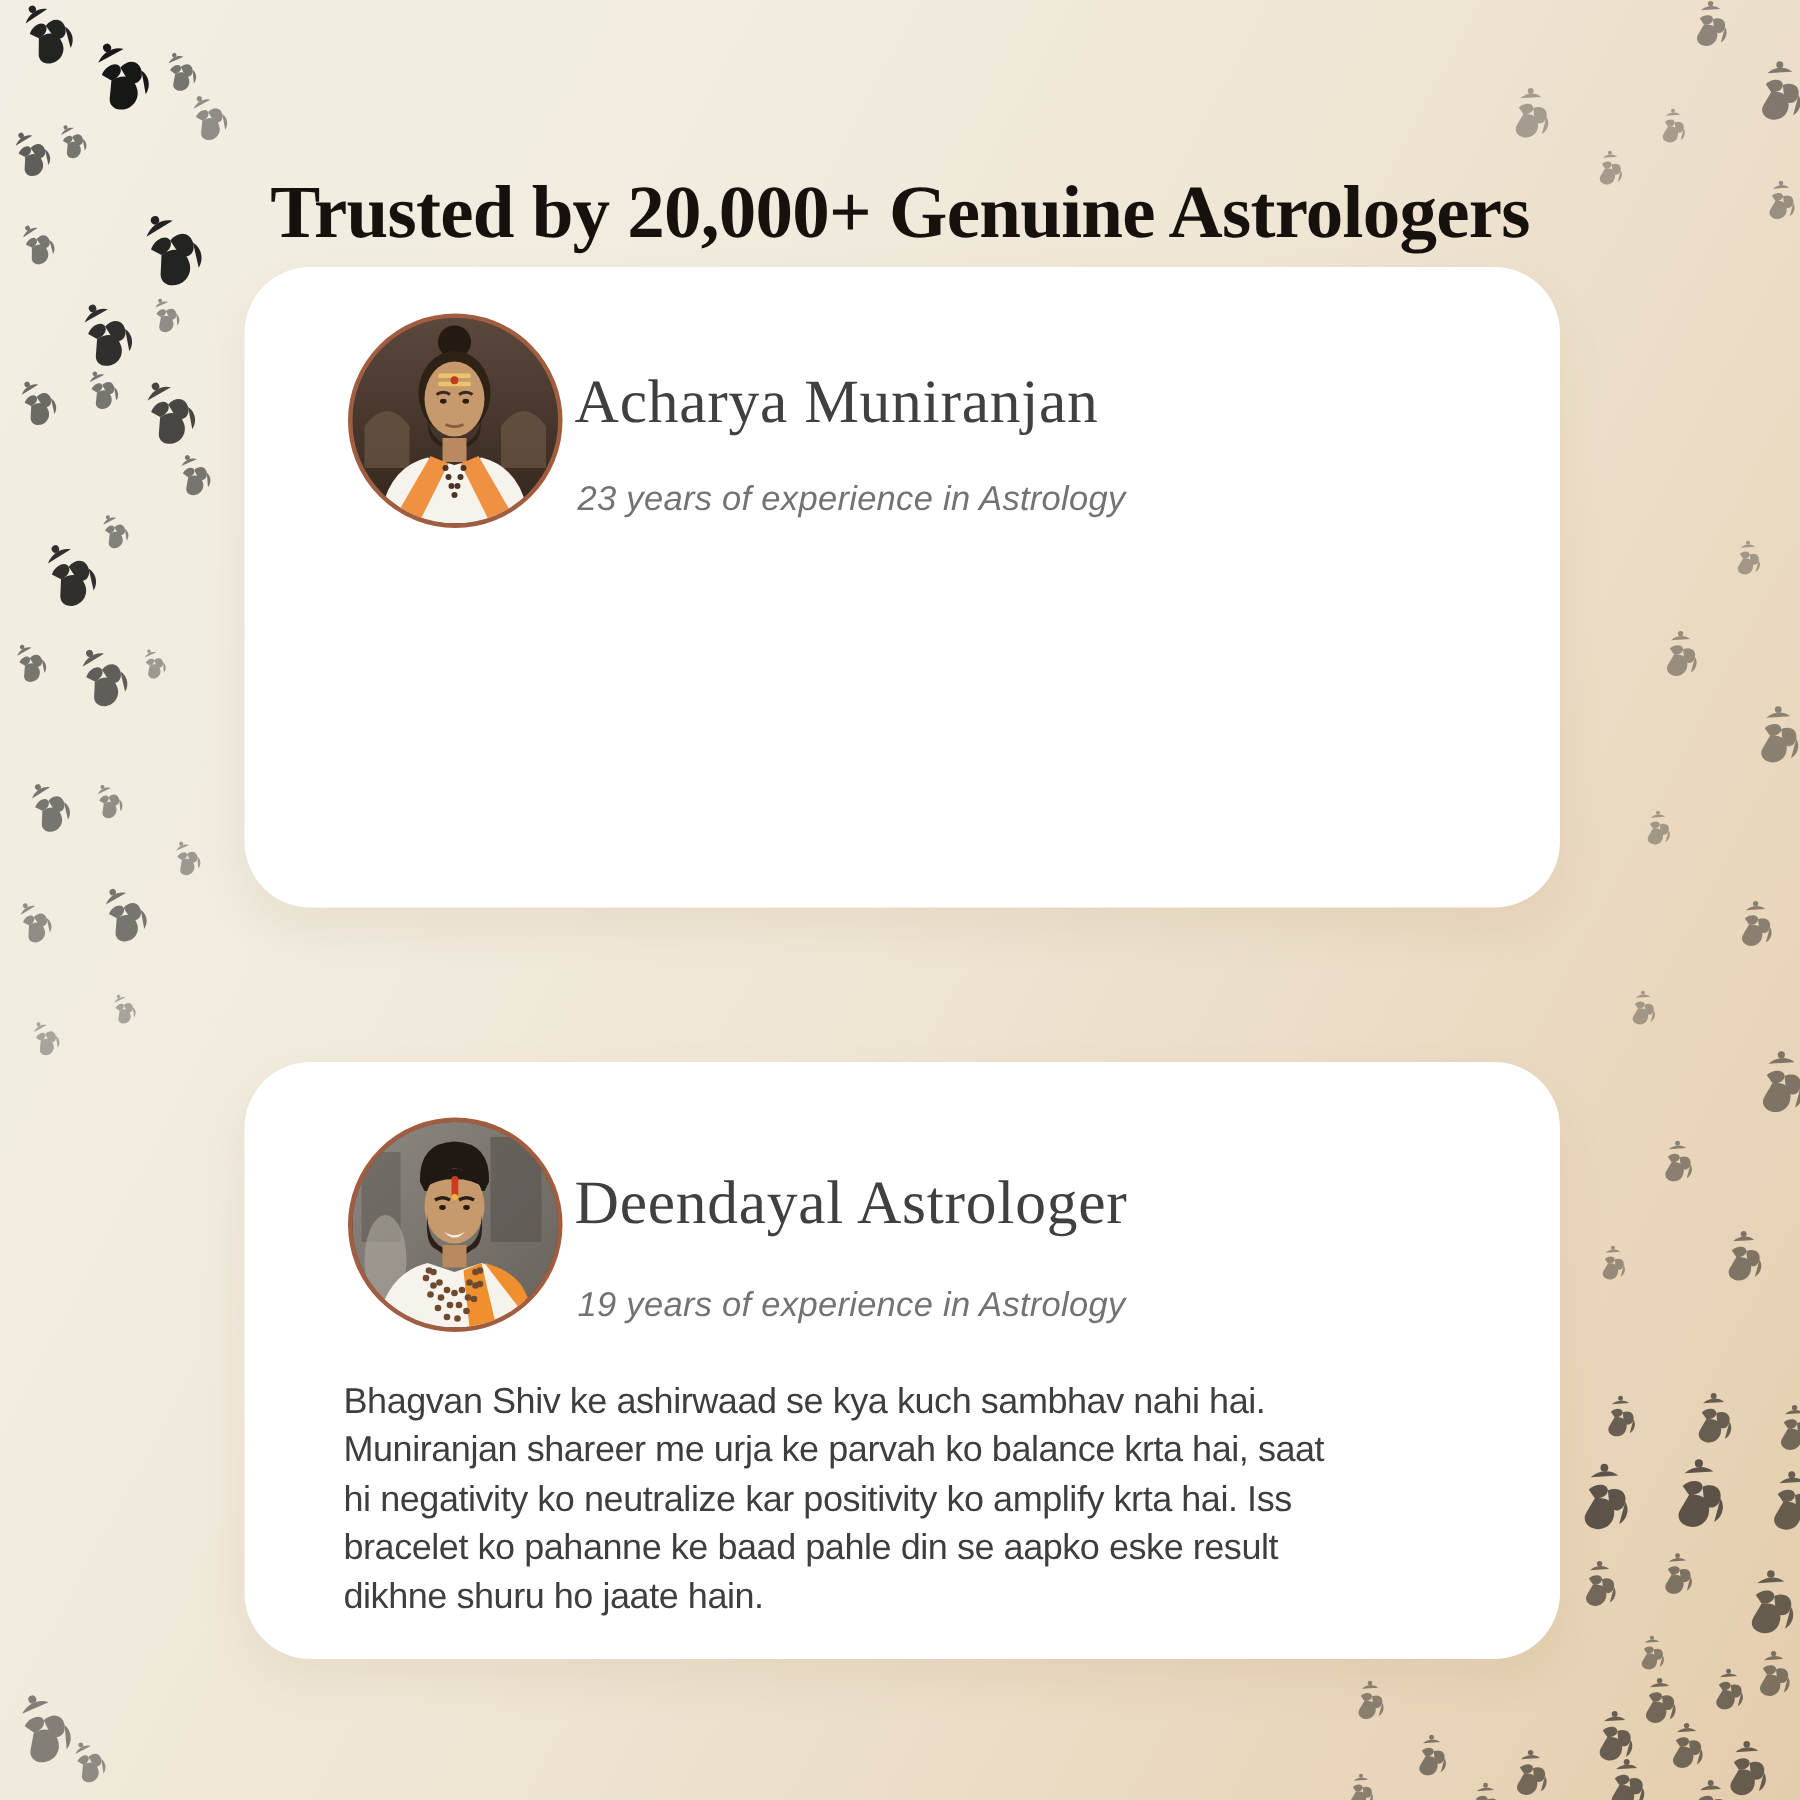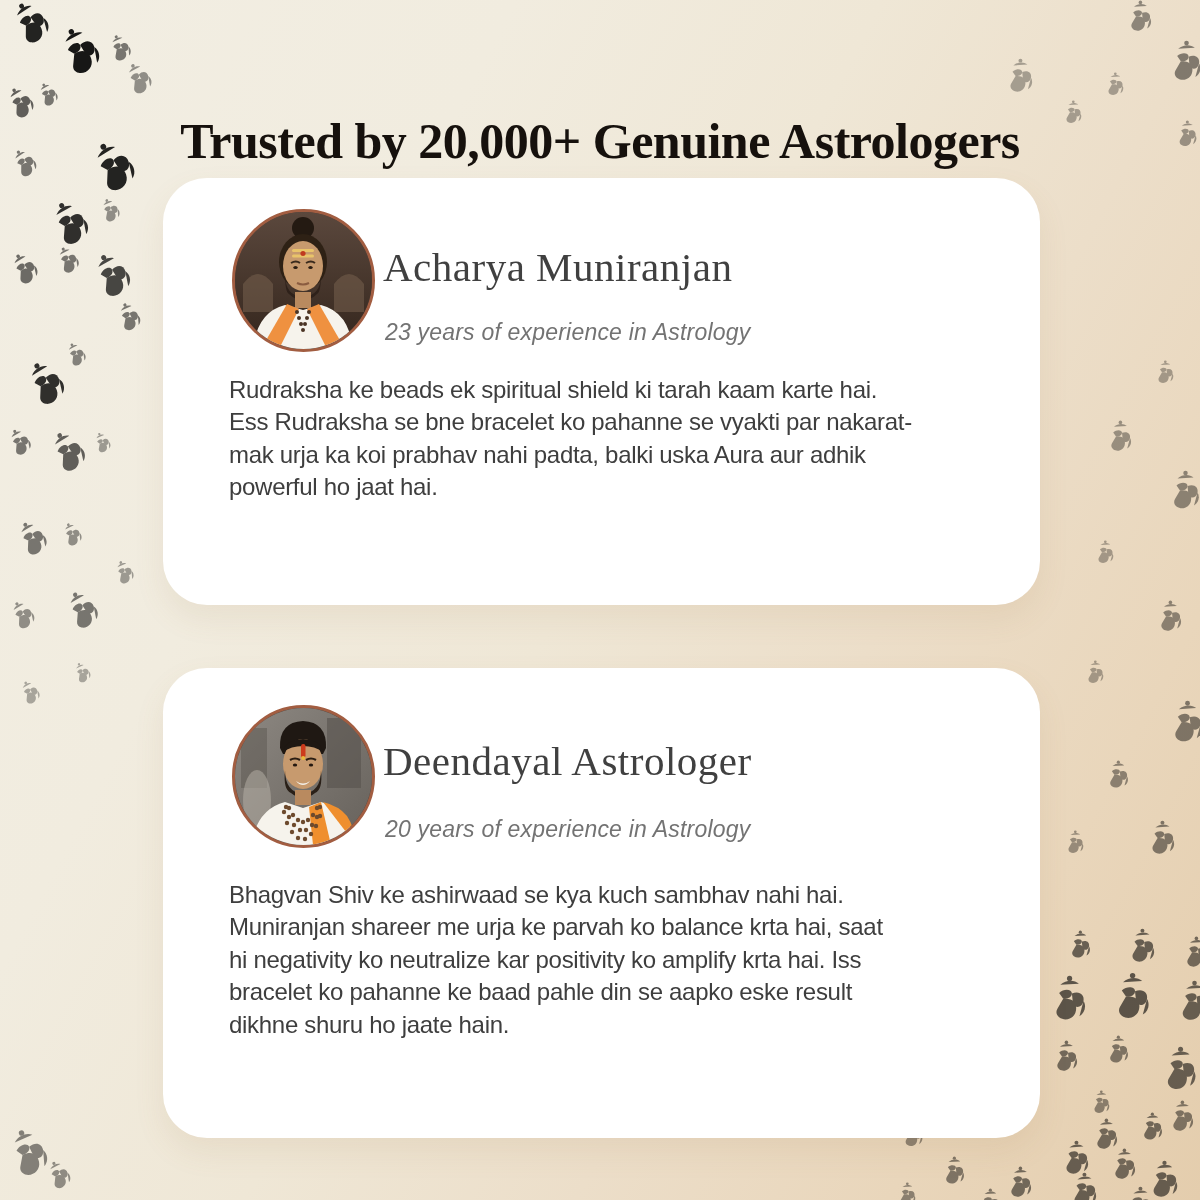--- a/index.html
+++ b/index.html
@@ -12,21 +12,21 @@
   .page-title{
     position:absolute;left:0;right:0;top:78px;text-align:center;
     font-family:"Liberation Serif","DejaVu Serif",serif;font-weight:700;
     font-size:50px;color:#16110d;letter-spacing:-0.5px;
   }
   .card{
     position:absolute;left:163px;width:877px;background:#ffffff;border-radius:44px;
     box-shadow:0 14px 30px rgba(160,120,70,.10);
   }
   .card.c1{top:178px;height:427px;}
-  .card.c2{top:668px;height:470px;}
+  .card.c2{top:708px;height:398px;}
   .avatar{
     position:absolute;left:69px;top:31px;width:137px;height:137px;border-radius:50%;
     border:3px solid #a25d41;overflow:hidden;background:#55433a;
   }
   .c2 .avatar{top:37px;}
   .avatar svg{display:block;width:100%;height:100%;}
   .name{
     position:absolute;left:220px;top:65px;
     font-family:"Liberation Serif","DejaVu Serif",serif;font-weight:400;
     font-size:41px;color:#404040;letter-spacing:0.5px;white-space:nowrap;
@@ -303,24 +303,20 @@
             <circle cx="66" cy="112" r="2"></circle>
           <circle cx="68" cy="118" r="2"></circle>
             <circle cx="70" cy="112" r="2"></circle>
             <circle cx="72" cy="106" r="2"></circle>
           <circle cx="74" cy="100" r="2"></circle>
         </g>
       </svg>
     </div>
     <div class="name">Acharya Muniranjan</div>
     <div class="exp">23 years of experience in Astrology</div>
-    <p class="quote">Rudraksha ke beads ek spiritual shield ki tarah kaam karte hai.
-Ess Rudraksha se bne bracelet ko pahanne se vyakti par nakarat-
-mak urja ka koi prabhav nahi padta, balki uska Aura aur adhik
-powerful ho jaat hai.</p>
   </section>
 
   <section class="card c2">
     <div class="avatar">
       <svg viewBox="0 0 137 137">
         <defs>
           <linearGradient id="a2bg" x1="0" y1="0" x2="1" y2="1">
             <stop offset="0" stop-color="#8d8882"></stop>
               <stop offset="1" stop-color="#66615b"></stop>
           </linearGradient>
@@ -365,21 +361,21 @@
             <circle cx="57" cy="124" r="2.2"></circle>
           <circle cx="63" cy="130" r="2.2"></circle>
             <circle cx="70" cy="131" r="2.2"></circle>
             <circle cx="76" cy="126" r="2.2"></circle>
           <circle cx="81" cy="118" r="2.2"></circle>
             <circle cx="85" cy="108" r="2.2"></circle>
         </g>
       </svg>
     </div>
     <div class="name">Deendayal Astrologer</div>
-    <div class="exp">20 years of experience in Astrology</div>
+    <div class="exp">19 years of experience in Astrology</div>
     <p class="quote">Bhagvan Shiv ke ashirwaad se kya kuch sambhav nahi hai.
 Muniranjan shareer me urja ke parvah ko balance krta hai, saat
 hi negativity ko neutralize kar positivity ko amplify krta hai. Iss
 bracelet ko pahanne ke baad pahle din se aapko eske result
 dikhne shuru ho jaate hain.</p>
   </section>
 
 </div>
 
 </body></html>

